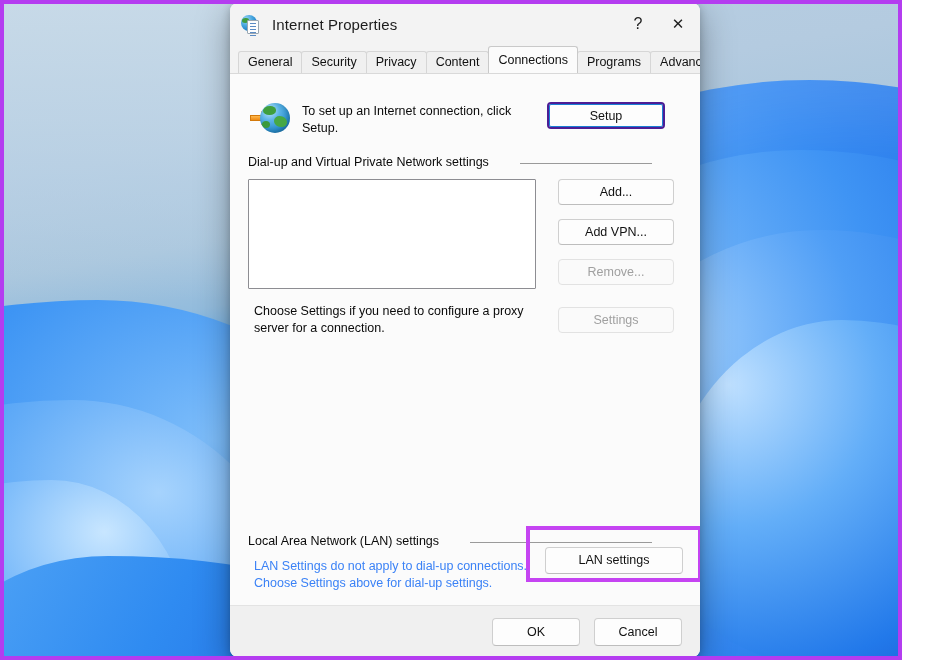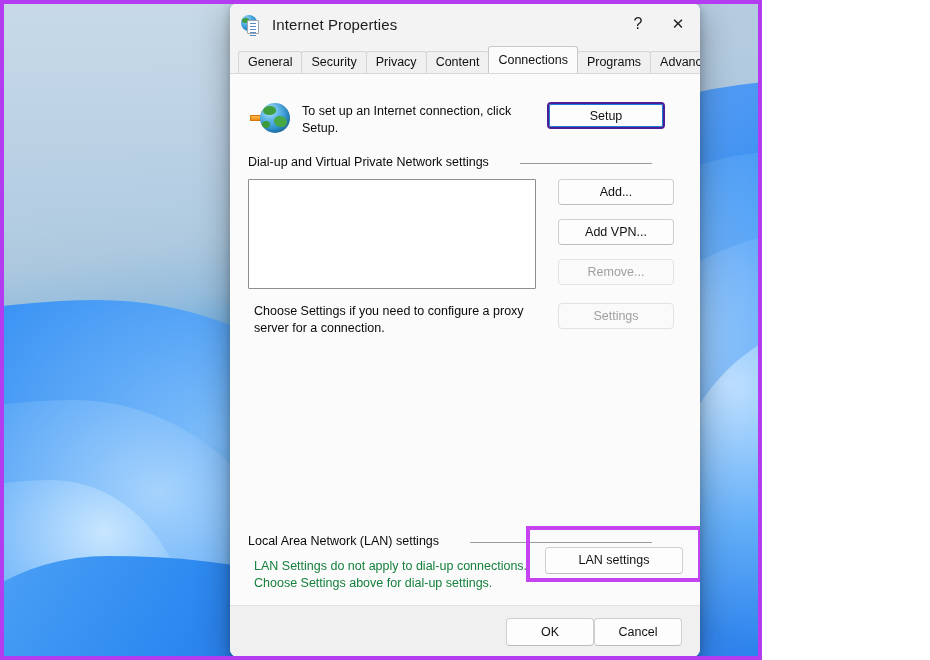--- a/index.html
+++ b/index.html
@@ -6,21 +6,21 @@
 
   html, body {
     width: 930px;
     height: 660px;
     overflow: hidden;
     font-family: "Liberation Sans", sans-serif;
   }
 
   #screen {
     position: relative;
-    width: 762px;
+    width: 902px;
     height: 660px;
     overflow: hidden;
     background: #aac4de;
   }
 
   
   .wall {
     position: absolute;
     inset: 0;
     background:
@@ -349,21 +349,21 @@
     margin-left: 22px;
     display: flex;
     flex-direction: column;
     gap: 14px;
   }
   .side-buttons .btn { width: 116px; }
 
   .choose-row {
     display: flex;
     margin-top: 14px;
-    align-items: flex-start;
+    align-items: center;
   }
   .choose-text {
     font-size: 12.5px;
     color: #0a0a0a;
     line-height: 17px;
     width: 288px;
     flex: 0 0 auto;
     margin-left: 6px;
   }
   .choose-row .btn {
@@ -378,21 +378,21 @@
     right: 18px;
     top: 460px;
   }
   .lan-row {
     display: flex;
     align-items: flex-start;
     margin-top: 10px;
   }
   .lan-text {
     font-size: 12.5px;
-    color: #15803d;
+    color: #3b82f6;
     line-height: 17px;
     width: 280px;
     flex: 0 0 auto;
     margin-left: 6px;
   }
   .highlight-box {
     position: absolute;
     left: 278px;
     top: -8px;
     width: 176px;
@@ -415,20 +415,21 @@
   
   .footer {
     flex: 0 0 auto;
     height: 52px;
     background: #f0f0f0;
     border-top: 1px solid #e3e3e3;
     display: flex;
     align-items: center;
     justify-content: flex-end;
     padding-right: 18px;
+    gap: 14px;
   }
   .footer .btn {
     width: 88px;
     height: 28px;
     line-height: 26px;
   }
 </style>
 </head>
 <body>
 

